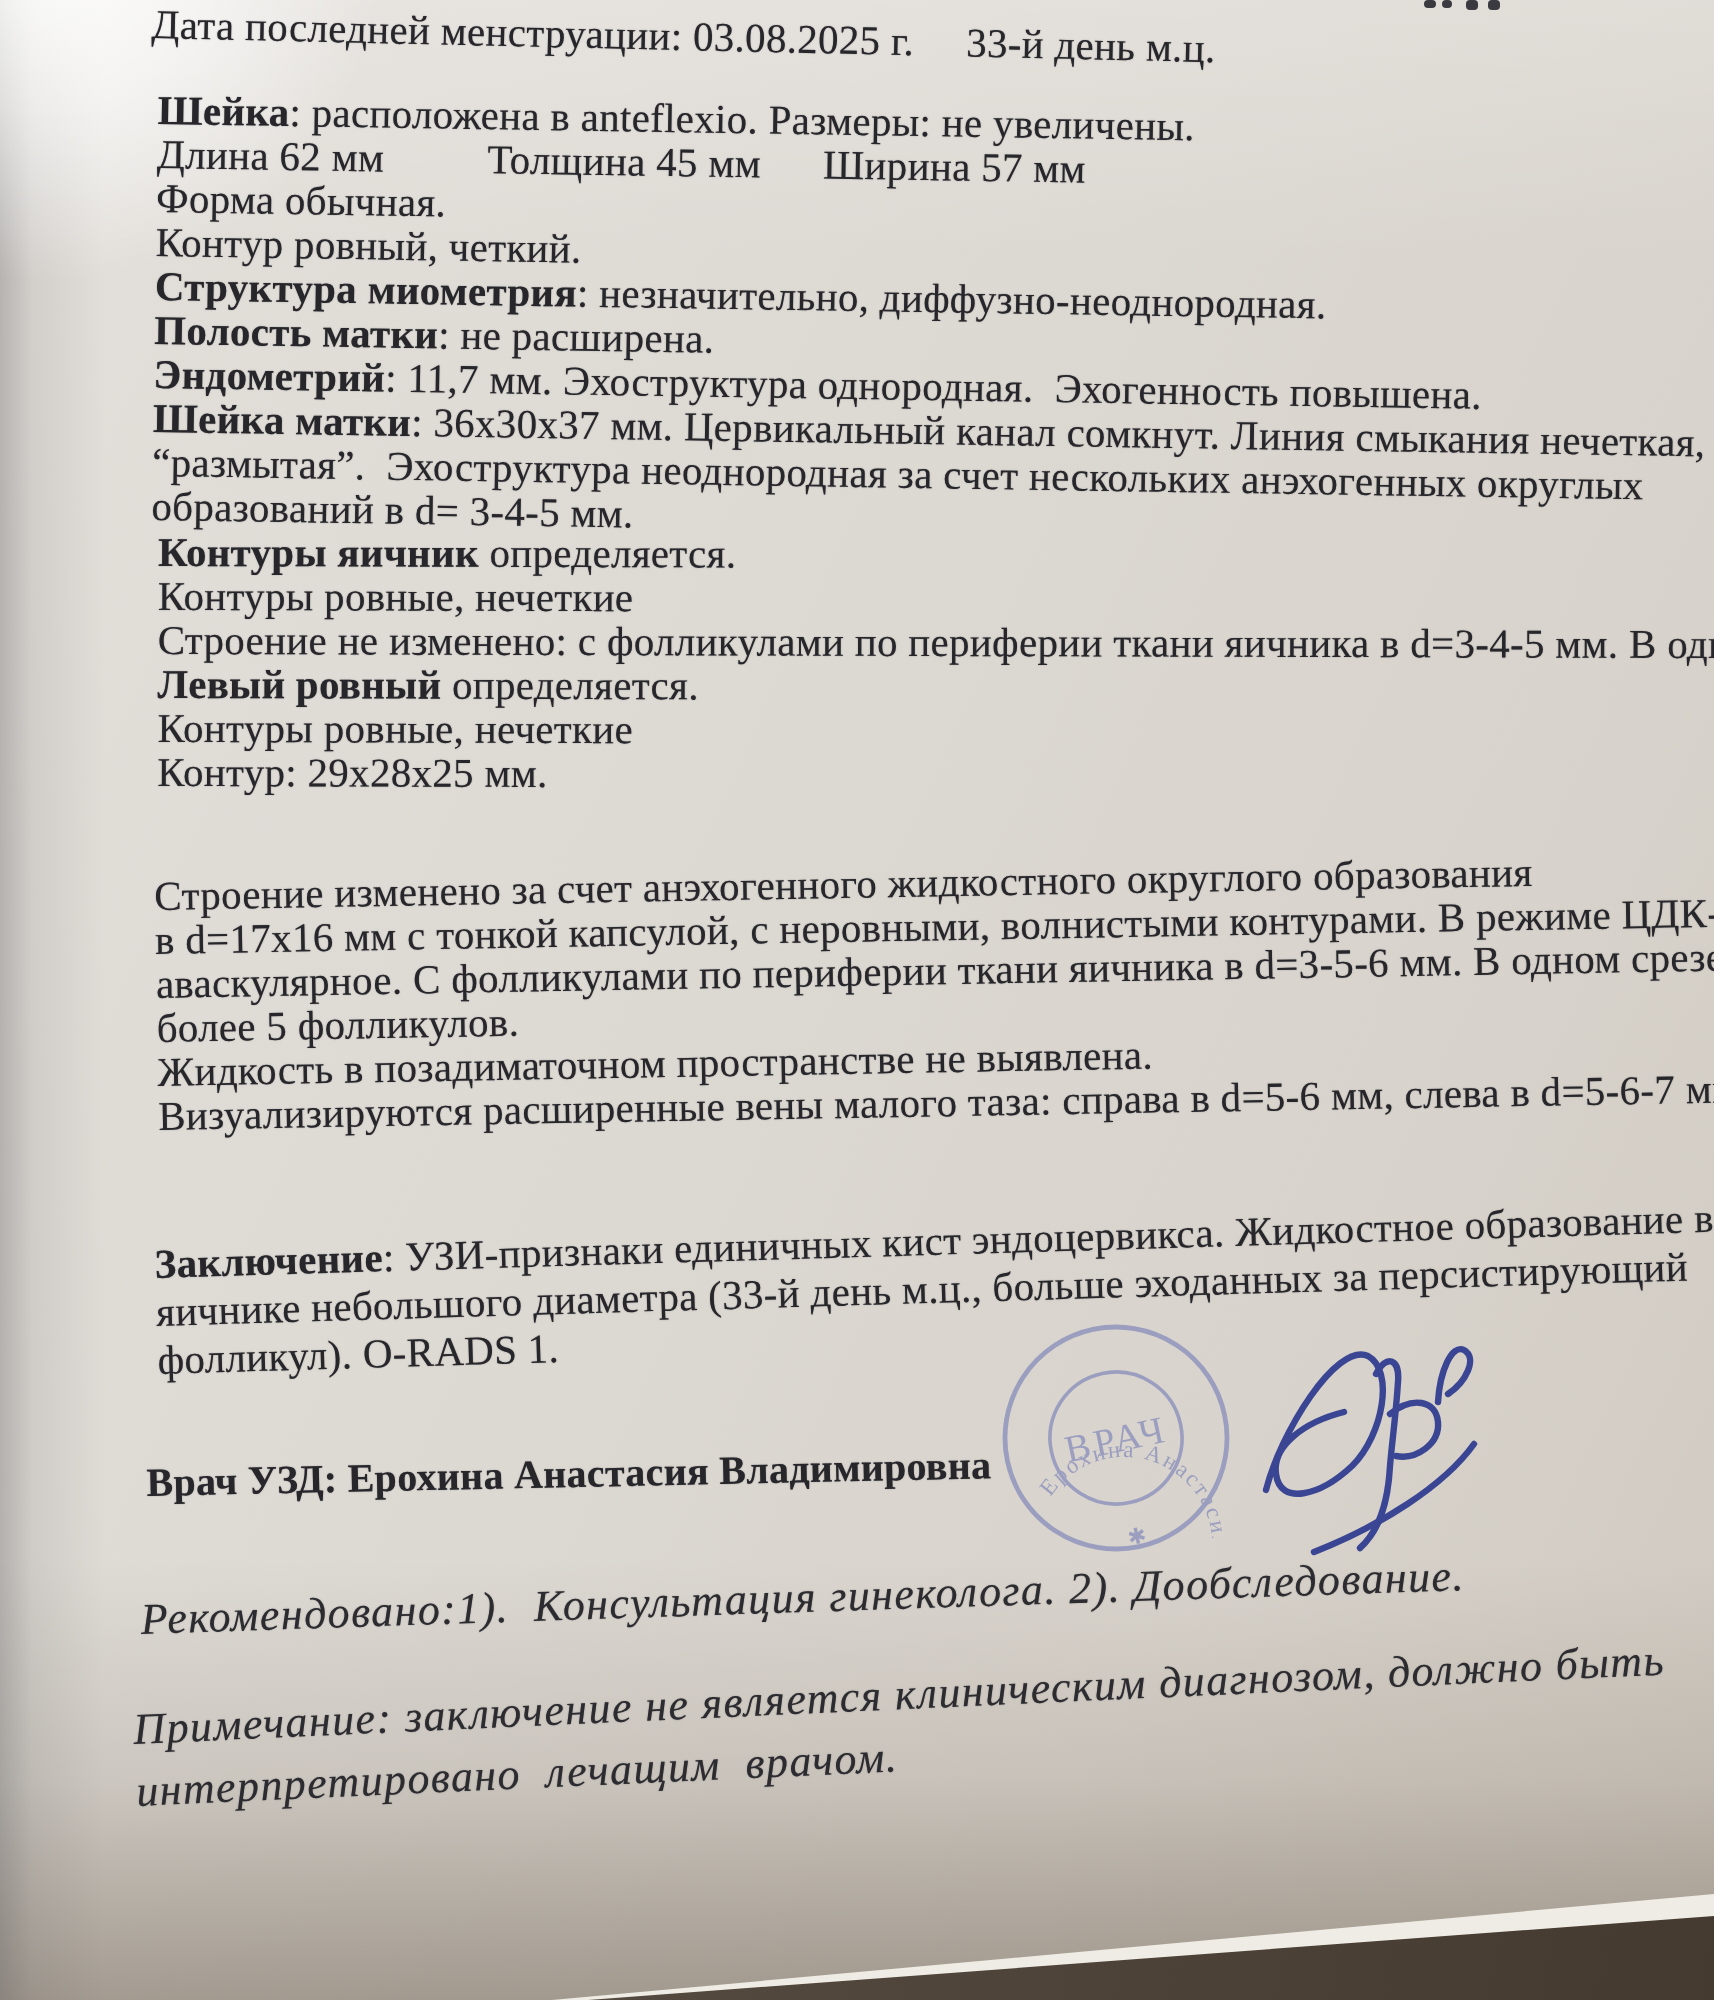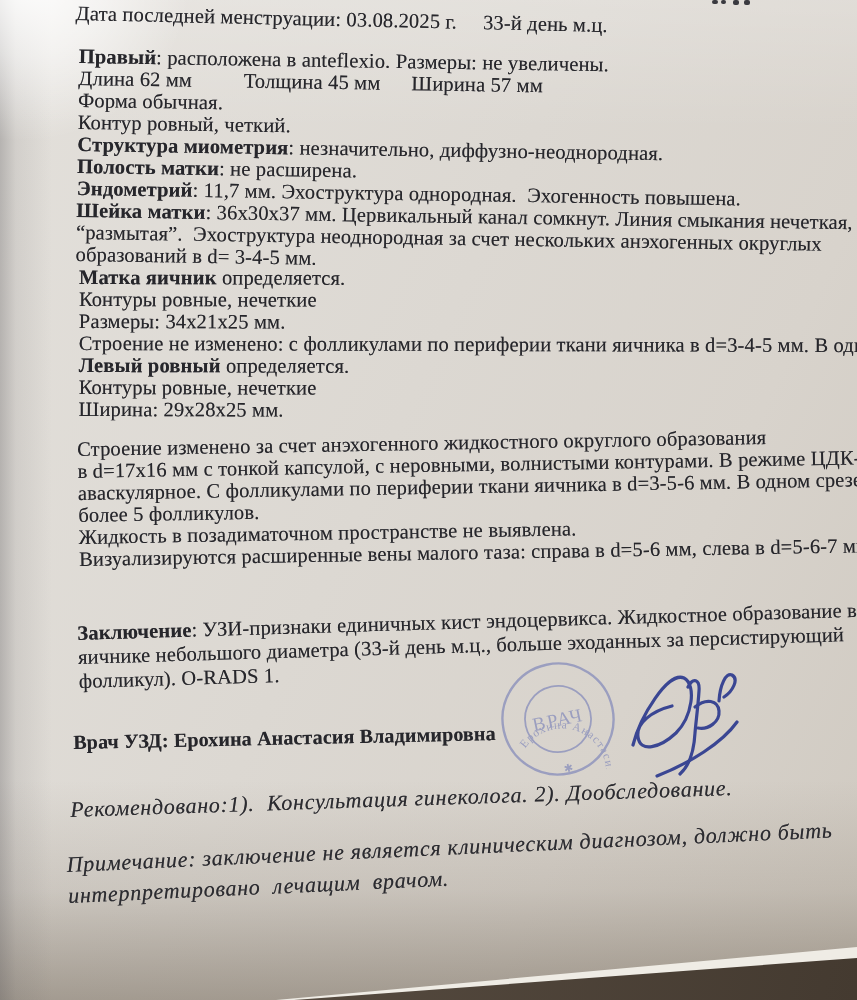--- a/index.html
+++ b/index.html
@@ -49,41 +49,41 @@
   <div class="frag f1"></div>
   <div class="frag f2"></div>
   <div class="frag f3"></div>
   <div class="frag f4"></div>
 
   <div class="blk blkA">
     <div class="ln"><span>Дата последней менструации: 03.08.2025 г.   33-й день м.ц.</span></div>
   </div>
 
   <div class="blk blkB">
-    <div class="ln"><b>Правый</b><span>: расположена в anteflexio. Размеры: не увеличены.</span></div>
+    <div class="ln"><b>Шейка</b><span>: расположена в anteflexio. Размеры: не увеличены.</span></div>
     <div class="ln"><b></b><span>Длина 62 мм   Толщина 45 мм  Ширина 57 мм</span></div>
     <div class="ln"><b></b><span>Форма обычная.</span></div>
     <div class="ln"><b></b><span>Контур ровный, четкий.</span></div>
     <div class="ln"><b>Структура миометрия</b><span>: незначительно, диффузно-неоднородная.</span></div>
     <div class="ln"><b>Полость матки</b><span>: не расширена.</span></div>
     <div class="ln"><b>Эндометрий</b><span>: 11,7 мм. Эхоструктура однородная.&nbsp; Эхогенность повышена.</span></div>
     <div class="ln"><b>Шейка матки</b><span>: 36х30х37 мм. Цервикальный канал сомкнут. Линия смыкания нечеткая,</span></div>
     <div class="ln"><b></b><span>“размытая”.&nbsp; Эхоструктура неоднородная за счет нескольких анэхогенных округлых</span></div>
     <div class="ln"><b></b><span>образований в d= 3-4-5 мм.</span></div>
   </div>
 
   <div class="blk blkC">
-    <div class="ln"><b>Матка яичник</b><span> определяется.</span></div>
+    <div class="ln"><b>Контуры яичник</b><span> определяется.</span></div>
     <div class="ln"><b></b><span>Контуры ровные, нечеткие</span></div>
-    <div class="ln"><b></b><span>Размеры: 34х21х25 мм.</span></div>
+    <div class="ln"><b></b></div>
     <div class="ln"><b></b><span>Строение не изменено: с фолликулами по периферии ткани яичника в d=3-4-5 мм. В одном</span></div>
     <div class="ln"><b></b></div>
     <div class="ln"><b>Левый ровный</b><span> определяется.</span></div>
     <div class="ln"><b></b><span>Контуры ровные, нечеткие</span></div>
-    <div class="ln"><b></b><span>Ширина: 29х28х25 мм.</span></div>
+    <div class="ln"><b></b><span>Контур: 29х28х25 мм.</span></div>
   </div>
 
   <div class="blk blkD">
     <div class="ln"><b></b><span>Строение изменено за счет анэхогенного жидкостного округлого образования</span></div>
     <div class="ln"><b></b><span>в d=17х16 мм с тонкой капсулой, с неровными, волнистыми контурами. В режиме ЦДК-</span></div>
     <div class="ln"><b></b><span>аваскулярное. С фолликулами по периферии ткани яичника в d=3-5-6 мм. В одном срезе не</span></div>
     <div class="ln"><b></b><span>более 5 фолликулов.</span></div>
     <div class="ln"><b></b><span>Жидкость в позадиматочном пространстве не выявлена.</span></div>
     <div class="ln"><b></b><span>Визуализируются расширенные вены малого таза: справа в d=5-6 мм, слева в d=5-6-7 мм.</span></div>
   </div>

